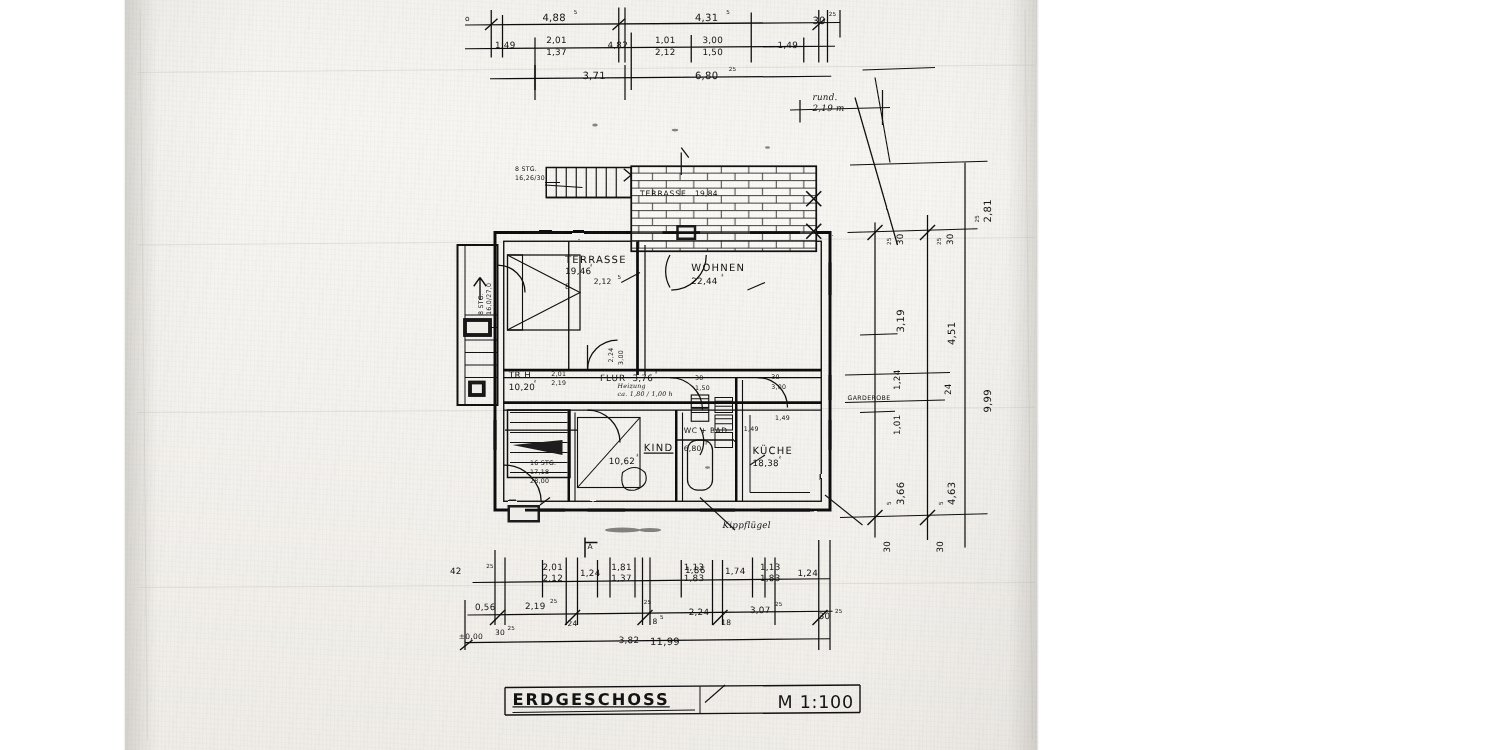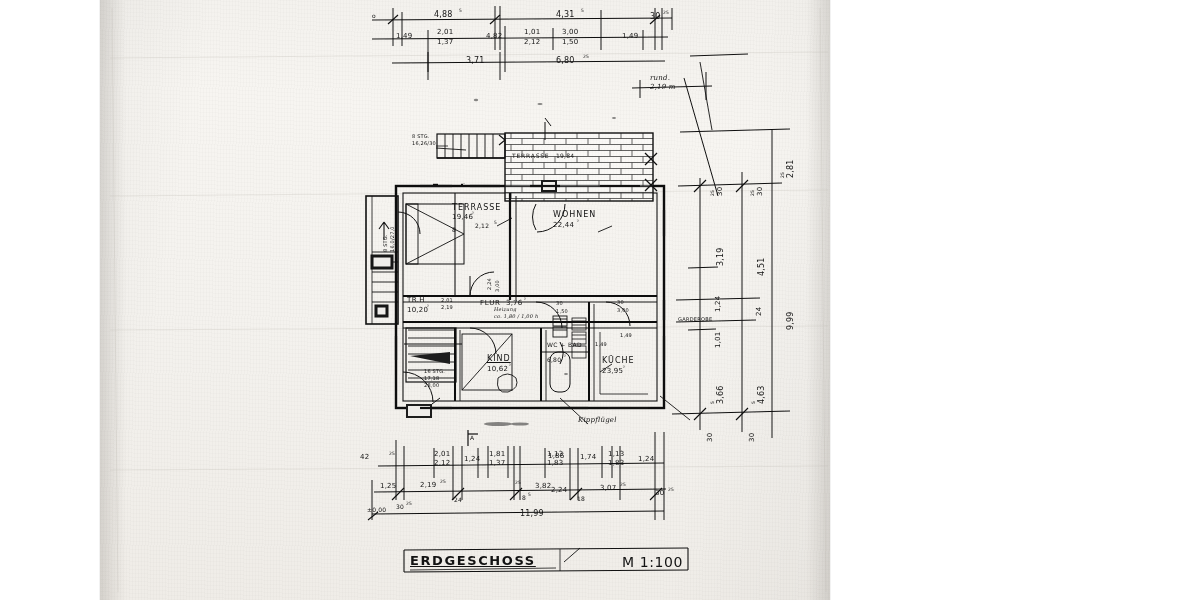--- a/index.html
+++ b/index.html
@@ -398,30 +398,30 @@
     <div class="t s" style="left:553px;top:221px;">22,44</div>
     <div class="t sup" style="left:577px;top:219px;">²</div>
 
     <div class="t xs" style="left:512px;top:152px;letter-spacing:.8px;color:#111;">TERRASSE</div>
     <div class="t xs" style="left:556px;top:152px;">19,84</div>
 
     <div class="t s" style="left:480px;top:299px;letter-spacing:.8px;">FLUR</div>
     <div class="t s" style="left:506px;top:299px;">3,76</div>
     <div class="t sup" style="left:524px;top:297px;">²</div>
 
-    <div class="t m" style="left:487px;top:354px;letter-spacing:1px;text-decoration:underline;">KIND</div>
+    <div class="t m" style="left:515px;top:354px;letter-spacing:1px;text-decoration:underline;">KIND</div>
     <div class="t s" style="left:487px;top:365px;">10,62</div>
     <div class="t sup" style="left:509px;top:363px;">²</div>
 
     <div class="t xs" style="left:547px;top:341px;letter-spacing:.4px;">WC + BAD</div>
     <div class="t xs" style="left:547px;top:356px;">6,80</div>
     <div class="t sup" style="left:564px;top:354px;">²</div>
 
     <div class="t m" style="left:602px;top:356px;letter-spacing:1px;">KÜCHE</div>
-    <div class="t s" style="left:602px;top:367px;">23,95</div>
+    <div class="t s" style="left:602px;top:367px;">18,38</div>
     <div class="t sup" style="left:623px;top:365px;">²</div>
 
     <div class="t s" style="left:407px;top:296px;letter-spacing:.4px;">TR.H</div>
     <div class="t s" style="left:407px;top:306px;">10,20</div>
     <div class="t sup" style="left:427px;top:304px;">²</div>
 
     <div class="t tiny" style="left:412px;top:133px;line-height:1.35;">8 STG.
 16,26/30</div>
 
     <div class="t tiny rot" style="left:382px;top:252px;line-height:1.35;">8 STG.
@@ -498,28 +498,28 @@
     <div class="t s" style="left:547px;top:450px;">1,13</div>
     <div class="t s" style="left:547px;top:459px;">1,83</div>
 
     <div class="t s" style="left:580px;top:453px;">1,74</div>
 
     <div class="t s" style="left:608px;top:450px;">1,13</div>
     <div class="t s" style="left:608px;top:459px;">1,83</div>
 
     <div class="t s" style="left:638px;top:455px;">1,24</div>
 
-    <div class="t s" style="left:380px;top:482px;">1,25</div>
+    <div class="t s" style="left:380px;top:482px;">0,56</div>
 
     <div class="t s" style="left:420px;top:481px;">2,19</div>
     <div class="t sup" style="left:440px;top:479px;">25</div>
 
     <div class="t xs" style="left:454px;top:496px;">24</div>
 
-    <div class="t s" style="left:495px;top:482px;margin-left:40px;">3,82</div>
+    <div class="t s" style="left:495px;top:508px;">3,82</div>
     <div class="t sup" style="left:515px;top:480px;">25</div>
 
     <div class="t xs" style="left:522px;top:494px;">8</div>
     <div class="t sup" style="left:528px;top:492px;">5</div>
 
     <div class="t s" style="left:551px;top:486px;">2,24</div>
 
     <div class="t xs" style="left:577px;top:495px;">18</div>
 
     <div class="t s" style="left:600px;top:484px;">3,07</div>

